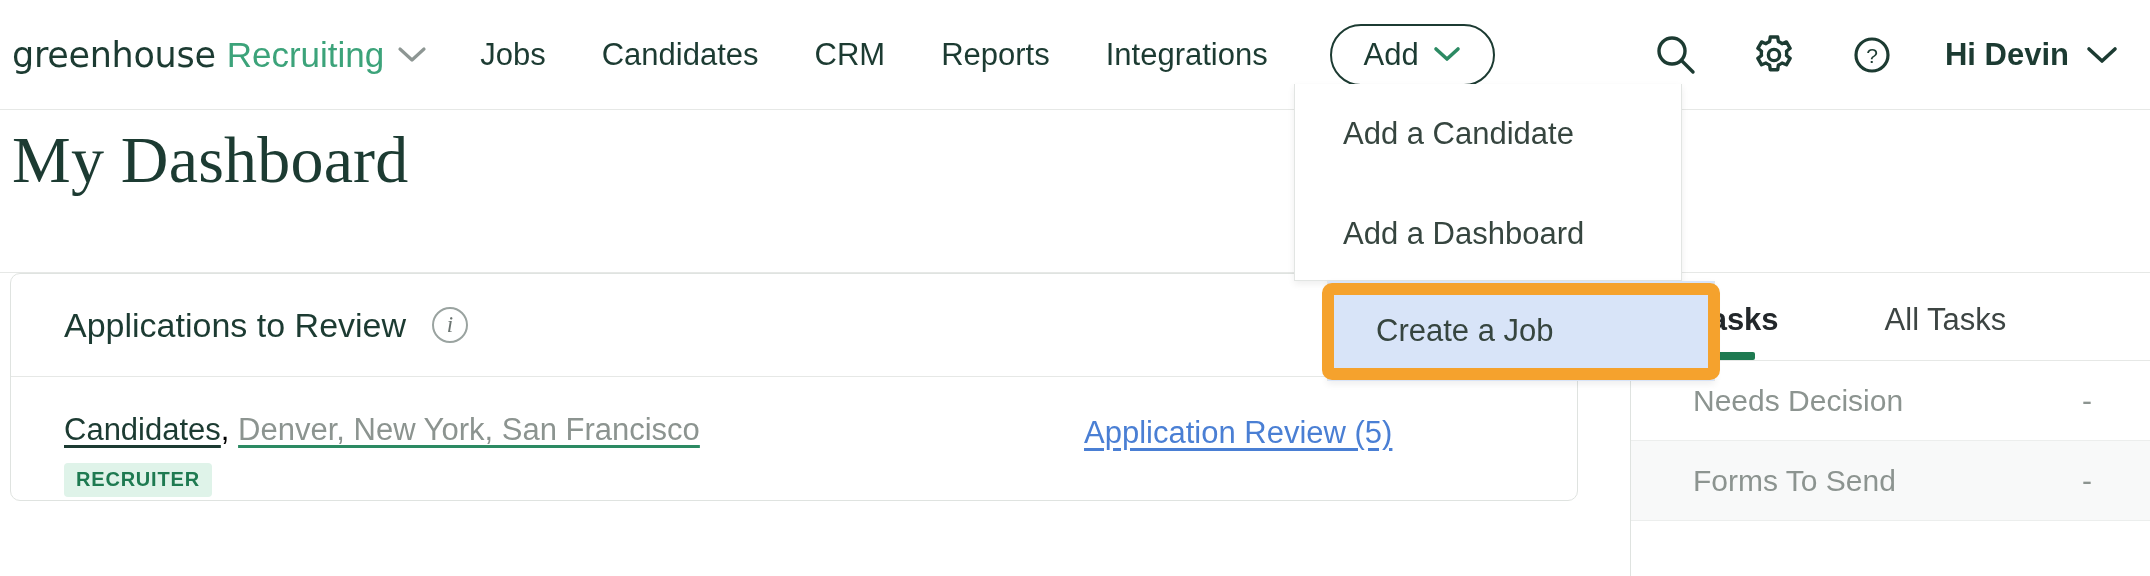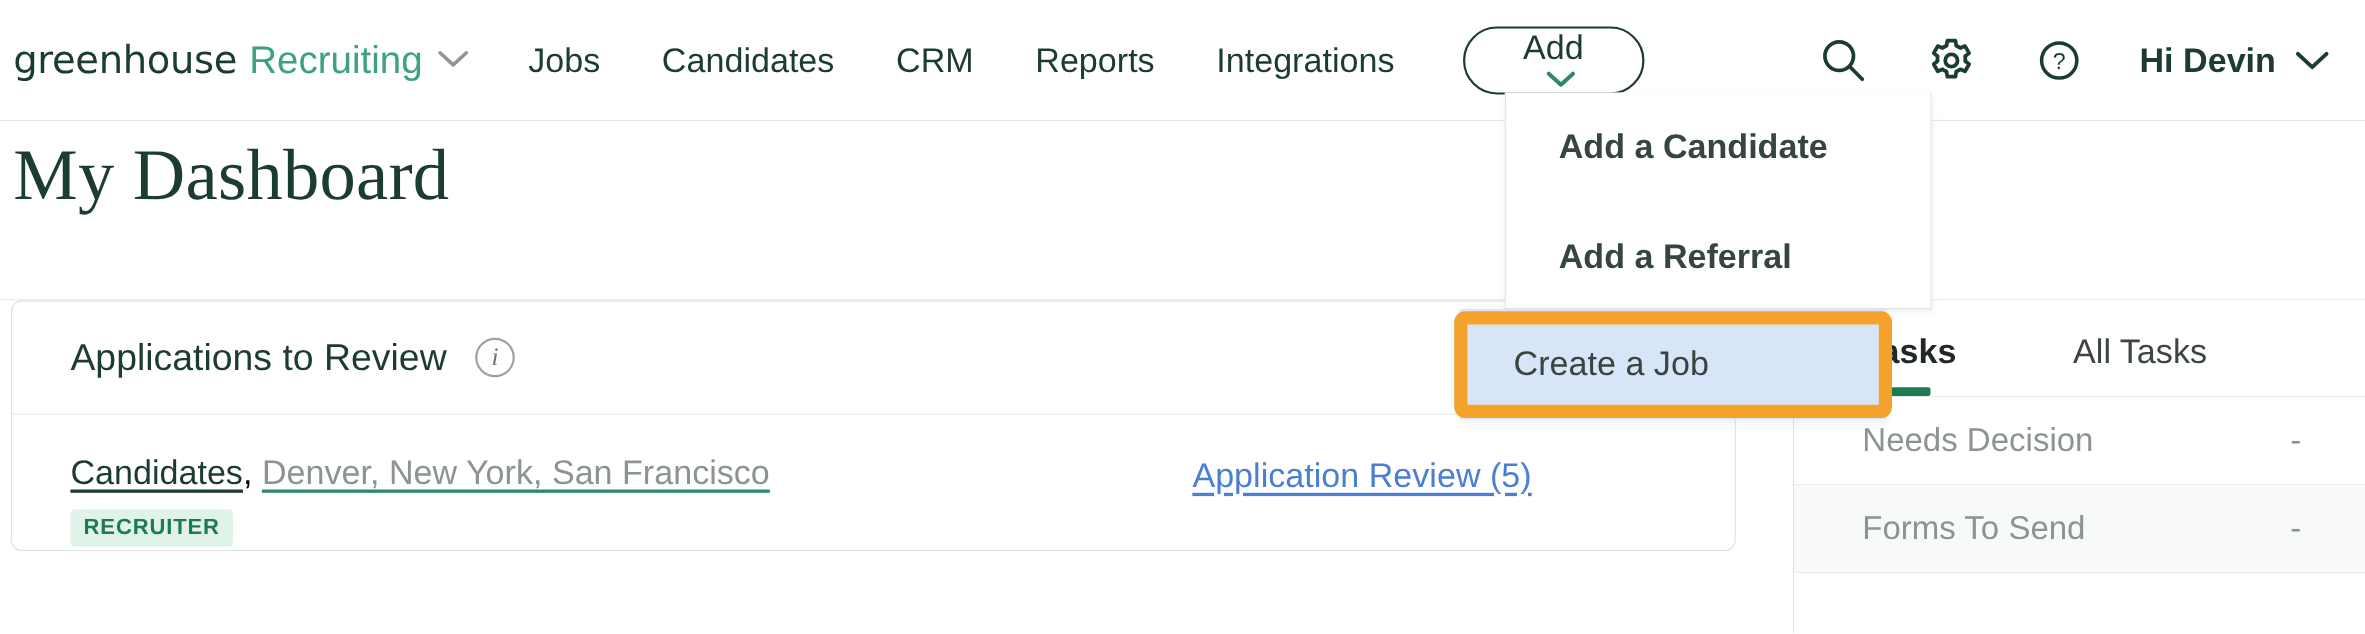--- a/index.html
+++ b/index.html
@@ -36,21 +36,21 @@
     font-size: 31px; color: #1c3b32; margin-right: 56px;
     white-space: nowrap; cursor: pointer;
   }
   .navlink:last-child { margin-right: 0; }
 
   .add-btn {
     margin-left: 62px;
     display: flex; align-items: center; justify-content: center;
     width: 165px; height: 62px;
     border: 2px solid #1c3b32; border-radius: 34px;
-    background: #fff; cursor: pointer; flex-direction: column;
+    background: #fff; cursor: pointer;
   }
   .add-btn-label { font-size: 31px; color: #1c3b32; }
   .add-btn-caret { margin-left: 14px; position: relative; top: 2px; }
 
   .nav-right {
     margin-left: auto; display: flex; align-items: center; margin-right: 32px;
   }
   .nav-icon {
     width: 50px; height: 50px; margin-right: 48px; cursor: pointer;
     display: flex; align-items: center; justify-content: center;
@@ -139,28 +139,27 @@
     height: 80px; display: flex; align-items: center;
     padding: 0 58px 0 62px;
     border-bottom: 1px solid #eceeed;
   }
   .task-row.alt { background: #f8f9f9; }
   .task-label { font-size: 30px; color: #8c9490; }
   .task-value { margin-left: auto; font-size: 30px; color: #8c9490; }
 
   
   .dropdown {
-    position: absolute; top: 84px; left: 1368px;
+    position: absolute; top: 84px; left: 1294px;
     width: 388px; height: 197px;
     background: #fff;
     border: 1px solid #e2e5e3;
     border-top: none;
     box-shadow: 0 3px 7px rgba(0,0,0,0.07);
     z-index: 20;
-    font-weight: bold;
   }
   .dd-item {
     height: 100px; display: flex; align-items: center;
     padding-left: 48px; font-size: 31px; color: #36453f; cursor: pointer;
   }
   .dd-item.sel { background: #d8e4f8; }
 
   .dropdown2 {
     position: absolute; top: 281px; left: 1327px;
     width: 388px; height: 100px;
@@ -273,20 +272,20 @@
       <span class="task-value">-</span>
     </div>
     <div class="task-row alt">
       <span class="task-label">Forms To Send</span>
       <span class="task-value">-</span>
     </div>
   </div>
 
   <div class="dropdown">
     <div class="dd-item">Add a Candidate</div>
-    <div class="dd-item">Add a Referral</div>
+    <div class="dd-item">Add a Dashboard</div>
   </div>
   <div class="dropdown2">
     <div class="dd-item sel">Create a Job</div>
   </div>
   <div class="highlight"></div>
 
 </div>
 
 </body></html>

